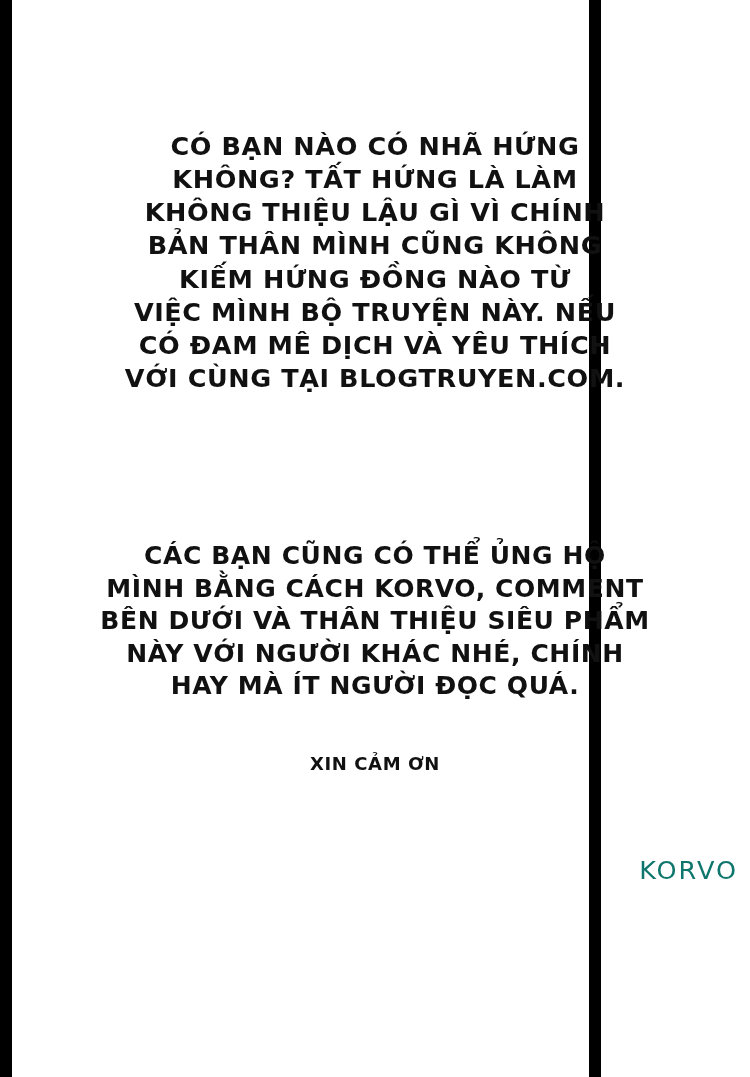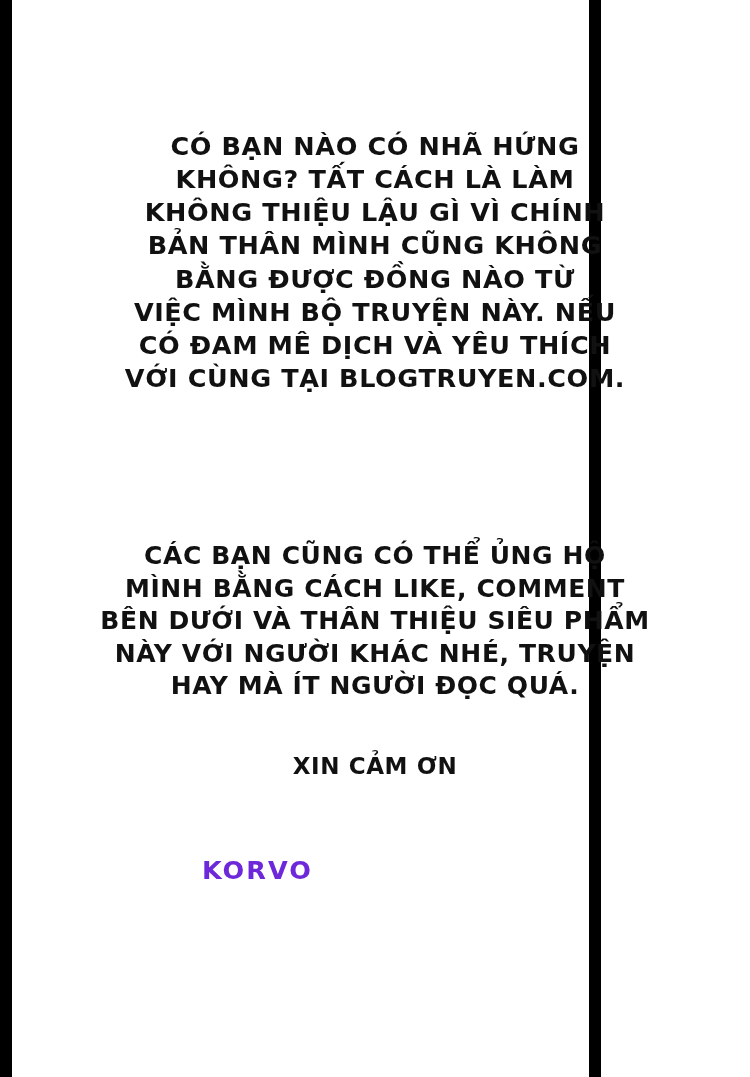--- a/index.html
+++ b/index.html
@@ -52,61 +52,61 @@
     letter-spacing: 0.6px;
     line-height: 1.30;
   }
   .block .line {
     display: block;
     white-space: nowrap;
   }
 
   #block-main  { top: 130px;  font-size: 25.5px; }
   #block-share { top: 540px;  font-size: 25px; }
-  #block-thanks{ top: 752px;  font-size: 23px; }
+  #block-thanks{ top: 752px;  font-size: 18px; }
 
   #signature {
     position: absolute;
     top: 855px;
     left: 0;
     width: 726px;
-    text-align: left;
+    text-align: right;
     padding-left: 190px;
     box-sizing: border-box;
     font-size: 25.5px;
-    font-weight: 700;
+    font-weight: 400;
     letter-spacing: 2px;
-    color: #6d28d9;
+    color: #0f766e;
   }
 </style>
 </head>
 <body>
 
 <div class="page">
   <div class="edge edge-left"></div>
   <div class="edge edge-right"></div>
 
   <div class="content">
 
     <div class="block" id="block-main">
       <span class="line">CÓ BẠN NÀO CÓ NHÃ HỨNG</span>
-      <span class="line">KHÔNG? TẤT CÁCH LÀ LÀM</span>
+      <span class="line">KHÔNG? TẤT HỨNG LÀ LÀM</span>
       <span class="line">KHÔNG THIỆU LẬU GÌ VÌ CHÍNH</span>
       <span class="line">BẢN THÂN MÌNH CŨNG KHÔNG</span>
-      <span class="line">BẰNG ĐƯỢC ĐỒNG NÀO TỪ</span>
+      <span class="line">KIẾM HỨNG ĐỒNG NÀO TỪ</span>
       <span class="line">VIỆC MÌNH BỘ TRUYỆN NÀY. NẾU</span>
       <span class="line">CÓ ĐAM MÊ DỊCH VÀ YÊU THÍCH</span>
       <span class="line">VỚI CÙNG TẠI BLOGTRUYEN.COM.</span>
     </div>
 
     <div class="block" id="block-share">
       <span class="line">CÁC BẠN CŨNG CÓ THỂ ỦNG HỘ</span>
-      <span class="line">MÌNH BẰNG CÁCH LIKE, COMMENT</span>
+      <span class="line">MÌNH BẰNG CÁCH KORVO, COMMENT</span>
       <span class="line">BÊN DƯỚI VÀ THÂN THIỆU SIÊU PHẨM</span>
-      <span class="line">NÀY VỚI NGƯỜI KHÁC NHÉ, TRUYỆN</span>
+      <span class="line">NÀY VỚI NGƯỜI KHÁC NHÉ, CHÍNH</span>
       <span class="line">HAY MÀ ÍT NGƯỜI ĐỌC QUÁ.</span>
     </div>
 
     <div class="block" id="block-thanks">
       <span class="line">XIN CẢM ƠN</span>
     </div>
 
     <div id="signature">KORVO</div>
 
   </div>

